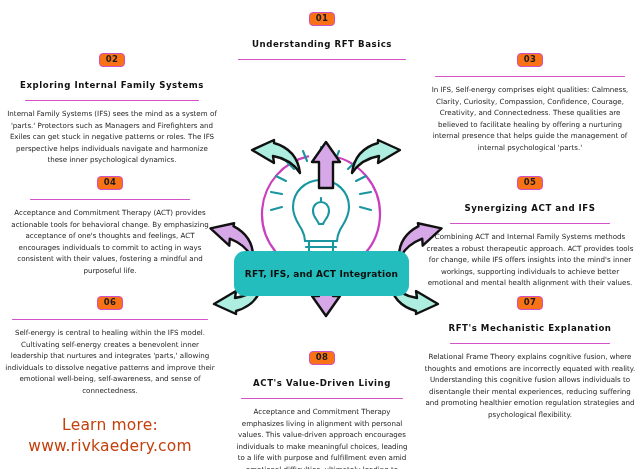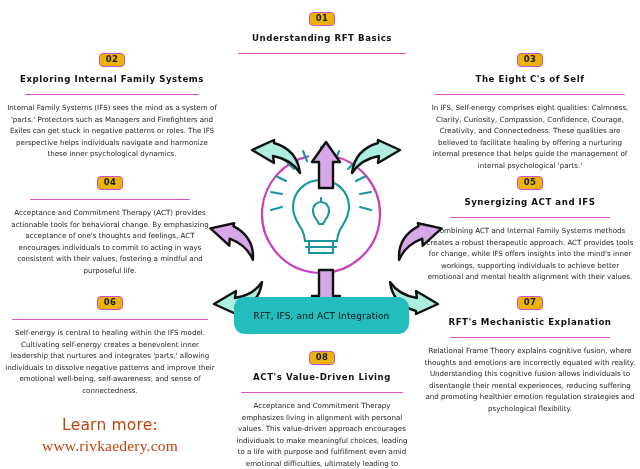--- a/index.html
+++ b/index.html
@@ -17,28 +17,28 @@
   .badge{
     display:inline-block;
     border:1.2px solid #cf4fc4;
     border-radius:4px;
     color:#1a1a1a;
     font-size:8.5px;
     font-weight:700;
     letter-spacing:.4px;
     padding:1px 6px 1.5px 6px;
     line-height:1.1;
-    background:#eab308;
+    background:#f97316;
   }
   .heading{
     font-size:8.6px;
     font-weight:700;
     color:#111;
     letter-spacing:.55px;
-    margin-top:8px;
+    margin-top:14px;
     line-height:1.15;
     white-space:nowrap;
   }
   .rule{
     height:1.6px;
     background:#d451c8;
     border-radius:2px;
     margin:9px auto 7px auto;
   }
   .body-text{
@@ -67,39 +67,38 @@
   #sec8 .rule{width:162px;}
 
   
   .center-wrap{position:absolute;left:196px;top:110px;width:250px;height:230px;}
   .circle-svg{position:absolute;left:0;top:0;}
   .bulb-svg{position:absolute;left:0;top:0;}
   .arrows-svg{position:absolute;left:-10px;top:-6px;}
   .center-label{
     position:absolute;
     left:38px;top:141px;
-    width:175px;height:37px;
+    width:175px;height:45px;
     background:#23bdbd;
     border-radius:11px;
     display:flex;align-items:center;justify-content:center;
     color:#0d0d0d;
     font-size:9px;
-    font-weight:400;
+    font-weight:700;
     letter-spacing:.15px;
     z-index:5;
-    margin-top:46px;
   }
 
   
   .footer{
     position:absolute;left:10px;top:415px;width:200px;
     text-align:center;color:#c2410c;
   }
   .footer .l1{font-size:15.5px;letter-spacing:.2px;line-height:1.35;}
-  .footer .l2{font-size:15.5px;letter-spacing:.2px;line-height:1.35;font-family:Liberation Serif, serif;}
+  .footer .l2{font-size:15.5px;letter-spacing:.2px;line-height:1.35;}
 </style>
 </head>
 <body>
 
 <div class="canvas">
 
   <div class="block" id="sec1">
     <div class="badge">01</div>
     <div class="heading">Understanding RFT Basics</div>
     <div class="rule"></div>
@@ -107,21 +106,20 @@
 
   <div class="block" id="sec2">
     <div class="badge">02</div>
     <div class="heading">Exploring Internal Family Systems</div>
     <div class="rule"></div>
     <div class="body-text">Internal Family Systems (IFS) sees the mind as a system of 'parts.' Protectors such as Managers and Firefighters and Exiles can get stuck in negative patterns or roles. The IFS perspective helps individuals navigate and harmonize these inner psychological dynamics.</div>
   </div>
 
   <div class="block" id="sec3">
     <div class="badge">03</div>
-    <div class="heading">The Eight C's of Self</div>
     <div class="rule"></div>
     <div class="body-text">In IFS, Self-energy comprises eight qualities: Calmness, Clarity, Curiosity, Compassion, Confidence, Courage, Creativity, and Connectedness. These qualities are believed to facilitate healing by offering a nurturing internal presence that helps guide the management of internal psychological 'parts.'</div>
   </div>
 
   <div class="block" id="sec4">
     <div class="badge">04</div>
     <div class="rule"></div>
     <div class="body-text">Acceptance and Commitment Therapy (ACT) provides actionable tools for behavioral change. By emphasizing acceptance of one's thoughts and feelings, ACT encourages individuals to commit to acting in ways consistent with their values, fostering a mindful and purposeful life.</div>
   </div>
 

